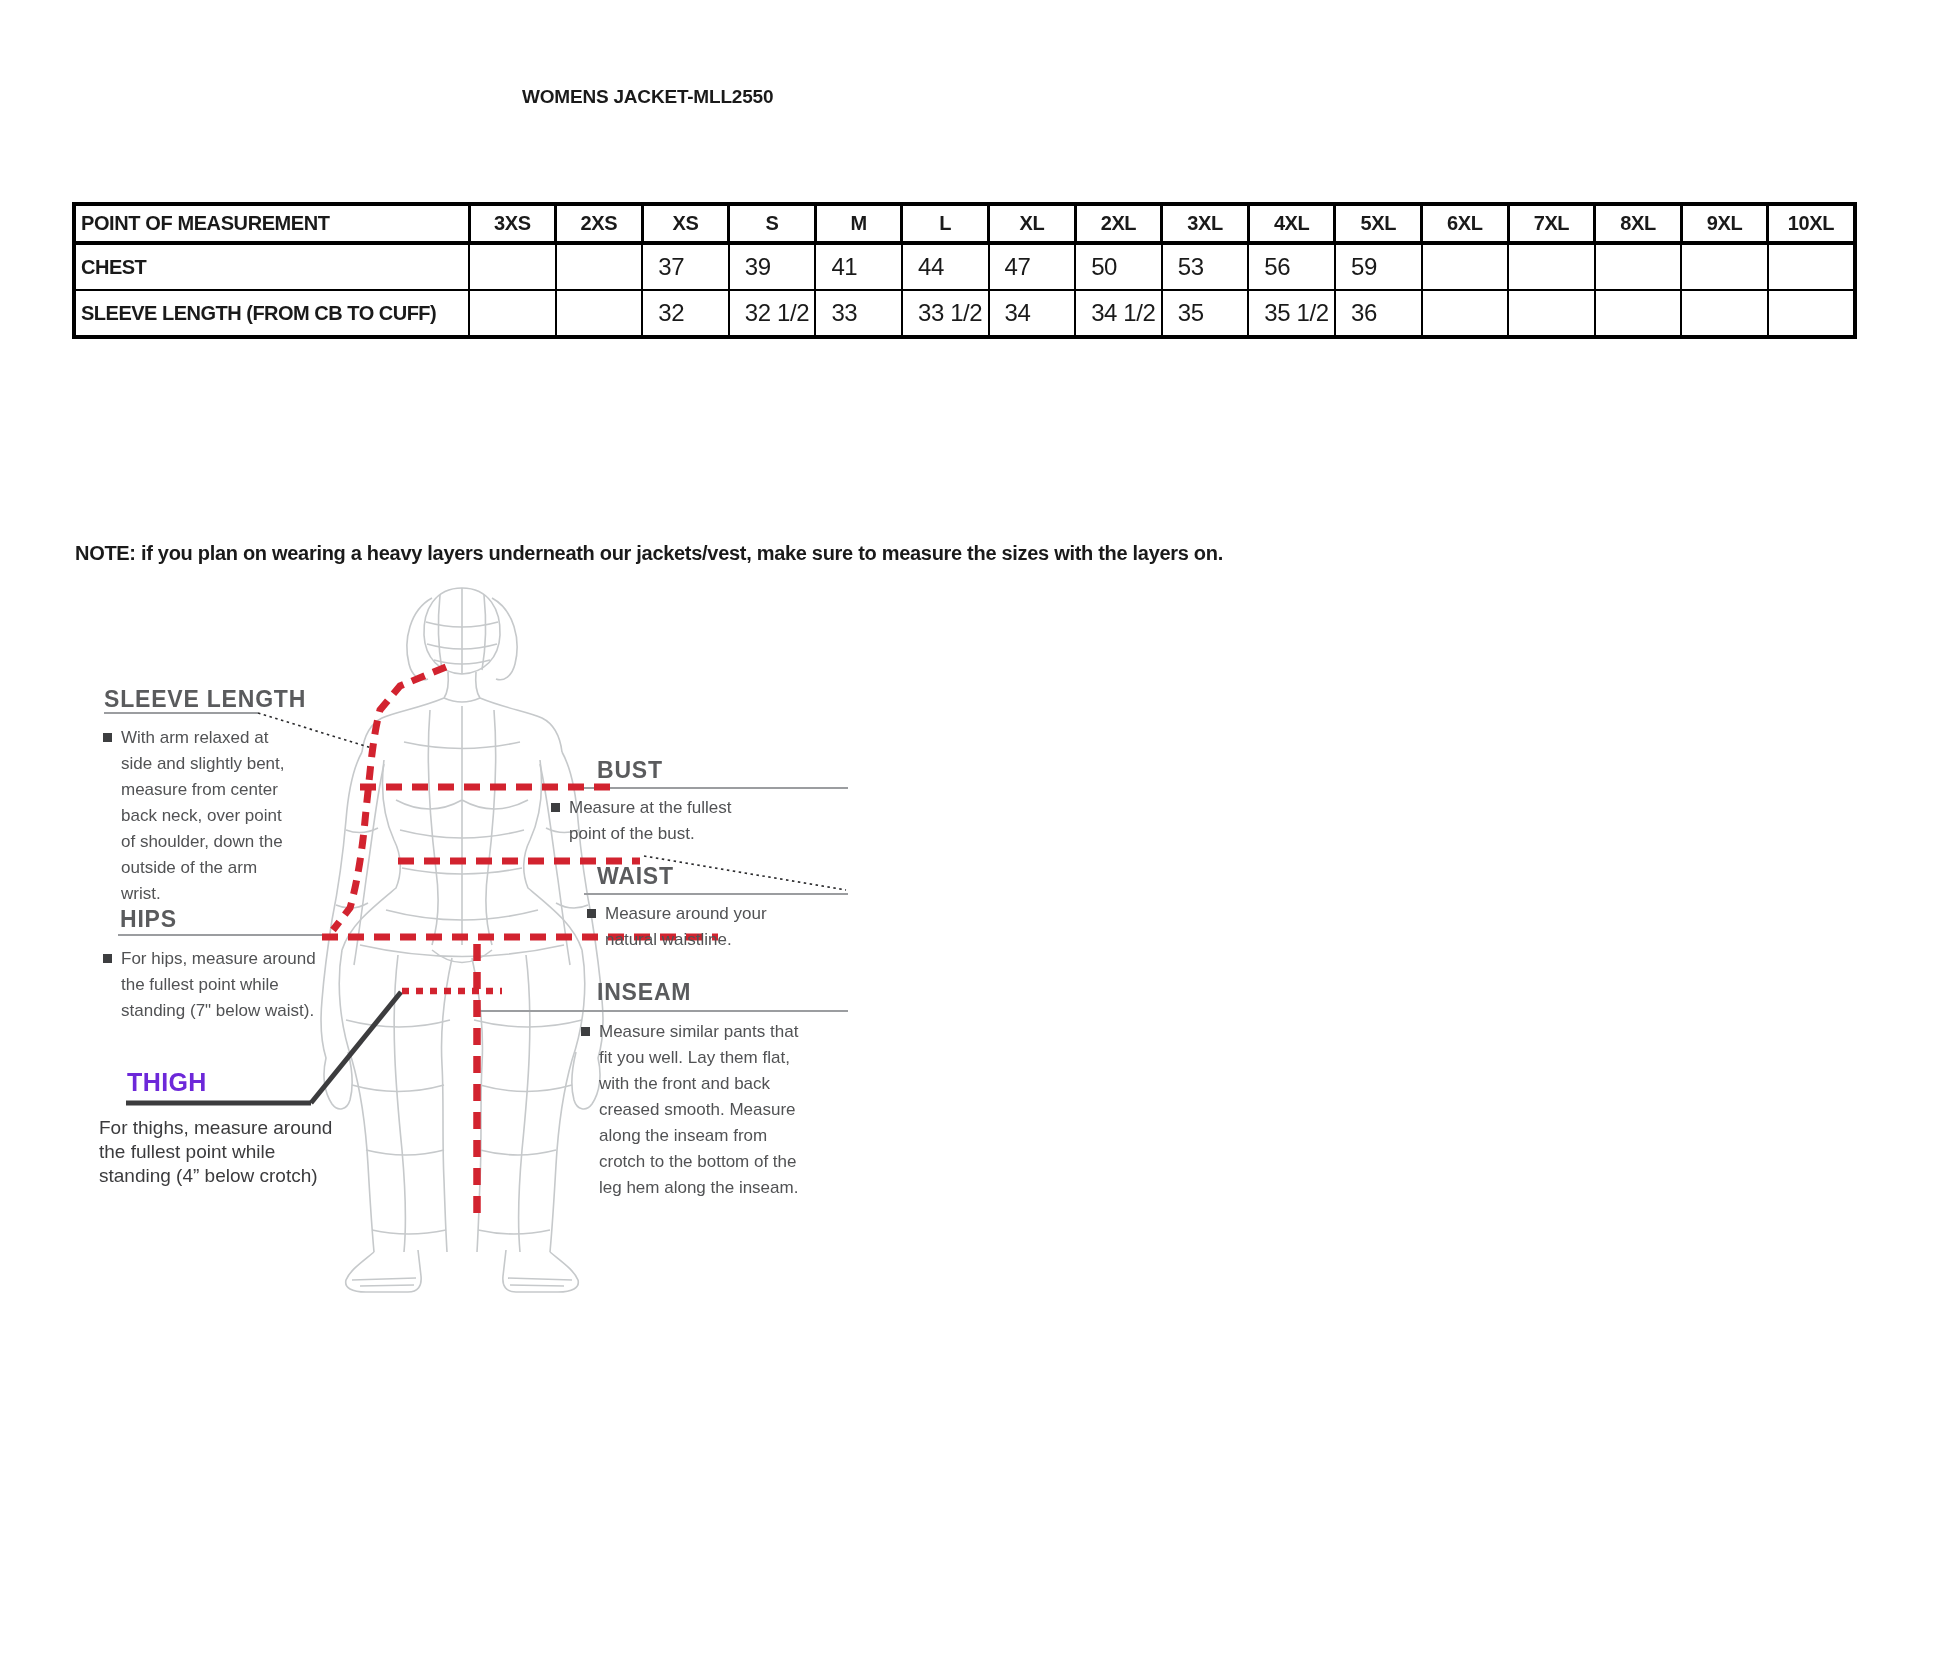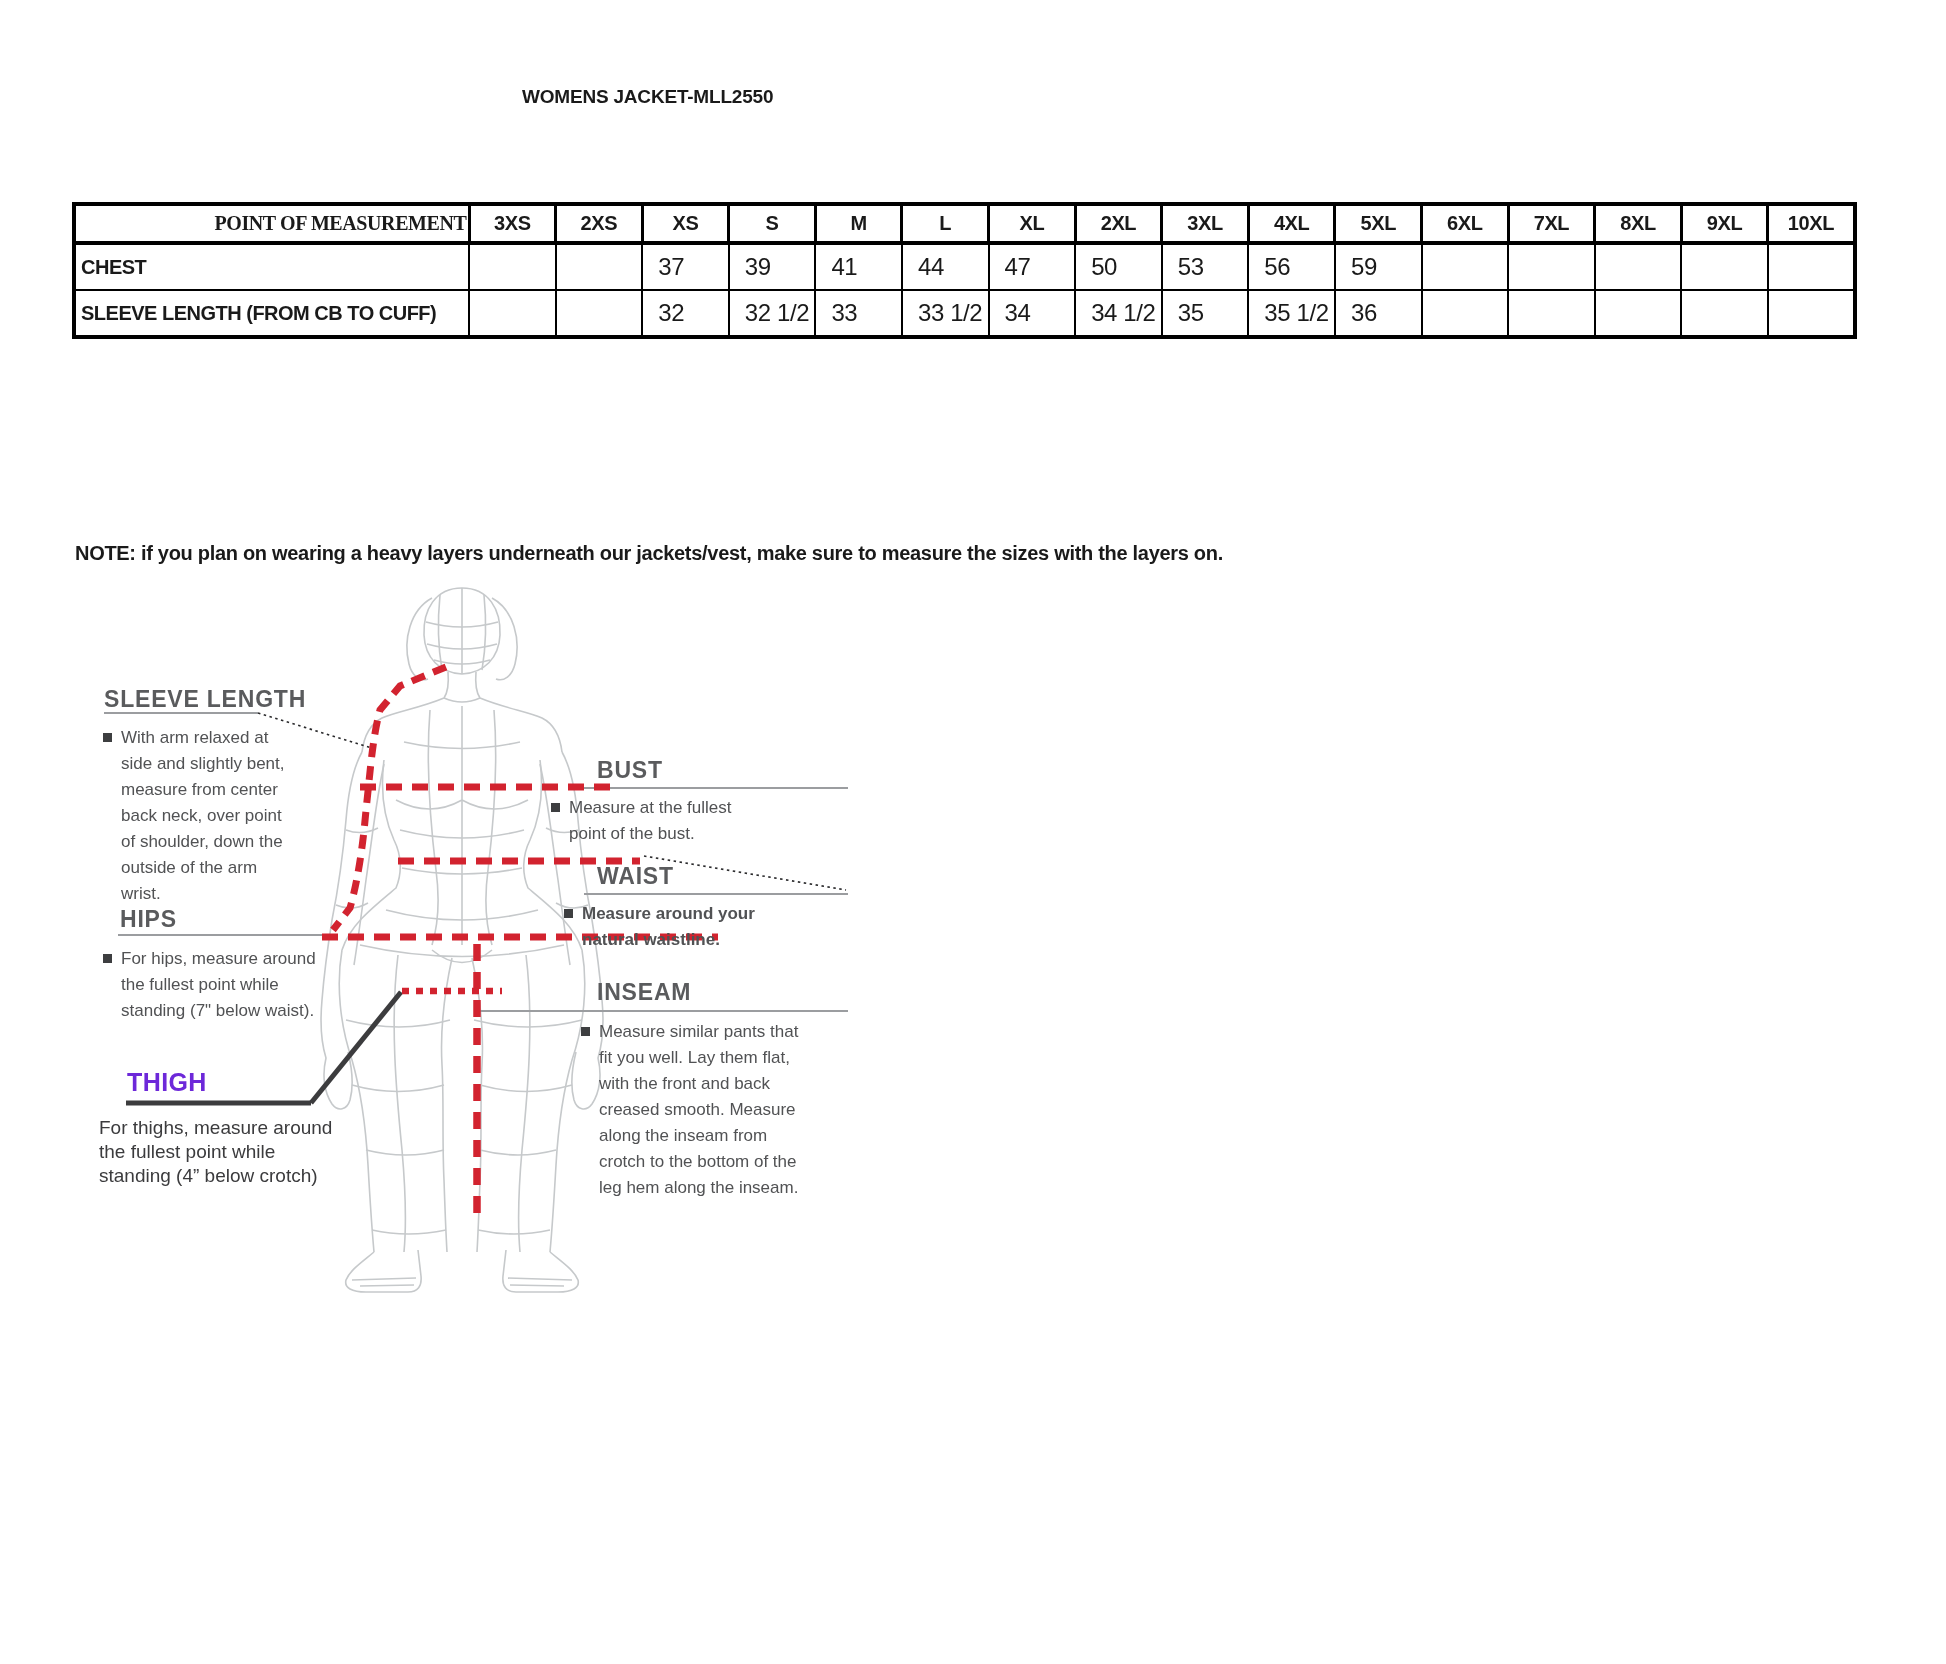--- a/index.html
+++ b/index.html
@@ -7,21 +7,21 @@
         font-family:"Liberation Sans",sans-serif;color:#1a1a1a;}
   .title{position:absolute;left:522px;top:86px;font-size:19px;font-weight:bold;letter-spacing:-0.2px;}
   
   .size-table{position:absolute;left:72px;top:202px;width:1781px;border-collapse:collapse;
               table-layout:fixed;border:4px solid #000;}
   .size-table th,.size-table td{border:2px solid #000;overflow:hidden;white-space:nowrap;}
   .size-table thead th{border:3px solid #000;border-bottom:4px solid #000;height:33px;
               font-size:20px;font-weight:bold;text-align:center;letter-spacing:-0.4px;}
   .size-table tbody td{height:42px;font-size:24px;font-weight:normal;text-align:left;
               padding-left:15px;letter-spacing:-0.4px;}
-  .size-table thead th.lab{text-align:right;padding-left:5px;font-family:Liberation Serif, serif;}
+  .size-table thead th.lab{text-align:left;padding-left:5px;}
   .size-table tbody td.lab{font-weight:bold;font-size:20px;padding-left:5px;letter-spacing:-0.5px;}
   .note{position:absolute;left:75px;top:497px;font-size:20px;font-weight:bold;letter-spacing:-0.3px;margin-top:45px;}
   
   .diagram-svg{position:absolute;left:0;top:0;width:1946px;height:1664px;}
   .dg-head{position:absolute;font-size:23px;font-weight:bold;color:#5a5b5d;letter-spacing:0.8px;white-space:nowrap;}
   .dg-head.big{font-size:25px;color:#6d28d9;letter-spacing:0.4px;}
   .dg-text{position:absolute;display:flex;align-items:flex-start;font-size:17px;line-height:26px;color:#515254;}
   .dg-text .sq{flex:0 0 auto;width:9px;height:9px;background:#3d3e40;margin:8px 9px 0 0;}
   .dg-text.plain{color:#3b3b3d;font-size:19px;line-height:24px;}
 </style>
@@ -229,21 +229,21 @@
     <span>For thighs, measure around the fullest point while standing (4” below crotch)</span>
   </div>
 
   <div class="dg-head" style="left:597px;top:757px;">BUST</div>
   <div class="dg-text" style="left:551px;top:795px;width:205px;justify-content:center;">
     <span class="sq"></span>
     <span>Measure at the fullest point of the bust.</span>
   </div>
 
   <div class="dg-head" style="left:597px;top:863px;">WAIST</div>
-  <div class="dg-text" style="left:564px;top:901px;width:200px;font-weight:bold;">
+  <div class="dg-text" style="left:587px;top:901px;width:200px;">
     <span class="sq"></span>
     <span>Measure around your natural waistline.</span>
   </div>
 
   <div class="dg-head" style="left:597px;top:979px;">INSEAM</div>
   <div class="dg-text" style="left:581px;top:1019px;width:235px;">
     <span class="sq"></span>
     <span>Measure similar pants that fit you well. Lay them flat, with the front and back creased smooth. Measure along the inseam from crotch to the bottom of the leg hem along the inseam.</span>
   </div>
 

